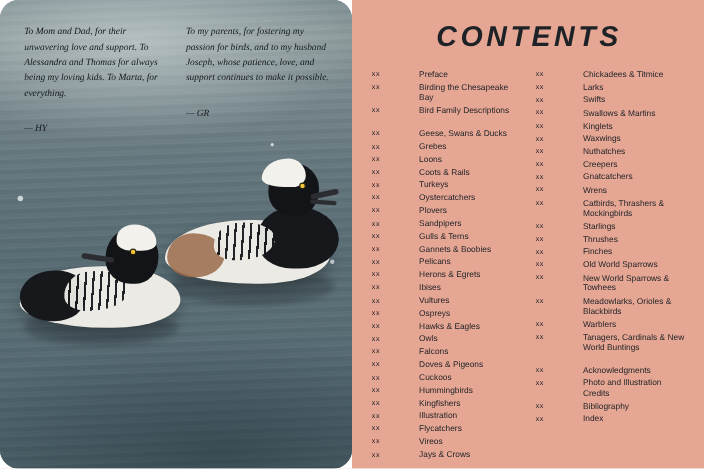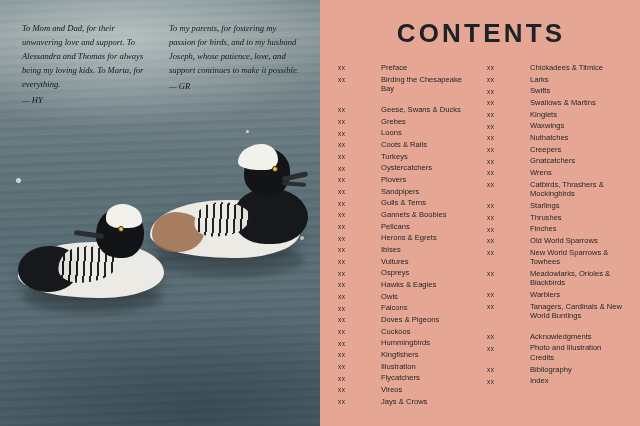--- a/index.html
+++ b/index.html
@@ -14,20 +14,21 @@
     width: 640px; height: 426px;
     display: flex;
   }
 
   
   .left-page {
     position: relative;
     width: 320px; height: 426px;
     overflow: hidden;
     background: #6e7f86;
+    border-radius: 17px;
   }
   .water {
     position: absolute; inset: 0;
     background:
       linear-gradient(180deg,
         #7f8f93 0%,
         #8a9799 8%,
         #7d8c90 16%,
         #6f8086 26%,
         #64767d 36%,
@@ -137,37 +138,38 @@
     z-index: 5;
   }
   .ded {
     width: 131px;
     font-family: "Liberation Serif", serif;
     font-style: italic;
     font-size: 8.6px;
     line-height: 1.62;
     color: #15181b;
   }
-  .ded .sig { display: block; margin-top: 2px; }
+  .ded .sig { display: block; margin-top: 18px; }
 
   
   .right-page {
     position: relative;
     width: 320px; height: 426px;
     background: #e6a694;
     padding: 14px 16px 10px 18px;
   }
   .contents-title {
     font-family: "Liberation Sans", sans-serif;
     font-weight: bold;
     letter-spacing: 3.2px;
     font-size: 26px;
     color: #1d2226;
     text-align: center;
     margin: 4px 0 14px 0;
+    font-style: italic;
   }
   .cols {
     display: flex;
     gap: 12px;
   }
   .col { width: 144px; }
   .toc-item {
     display: flex;
     align-items: flex-start;
     gap: 6px;
@@ -245,20 +247,24 @@
     <div class="cols">
       <div class="col" id="col0">
           <div class="toc-item">
             <span class="xx">xx</span>
             <span class="toc-label">Preface</span>
           </div>
           <div class="toc-item">
             <span class="xx">xx</span>
             <span class="toc-label">Birding the Chesapeake Bay</span>
           </div>
+          <div class="toc-item">
+            <span class="xx">xx</span>
+            <span class="toc-label">Bird Family Descriptions</span>
+          </div>
           <div class="gap-md"></div>
           <div class="toc-item">
             <span class="xx">xx</span>
             <span class="toc-label">Geese, Swans &amp; Ducks</span>
           </div>
           <div class="toc-item">
             <span class="xx">xx</span>
             <span class="toc-label">Grebes</span>
           </div>
           <div class="toc-item">

